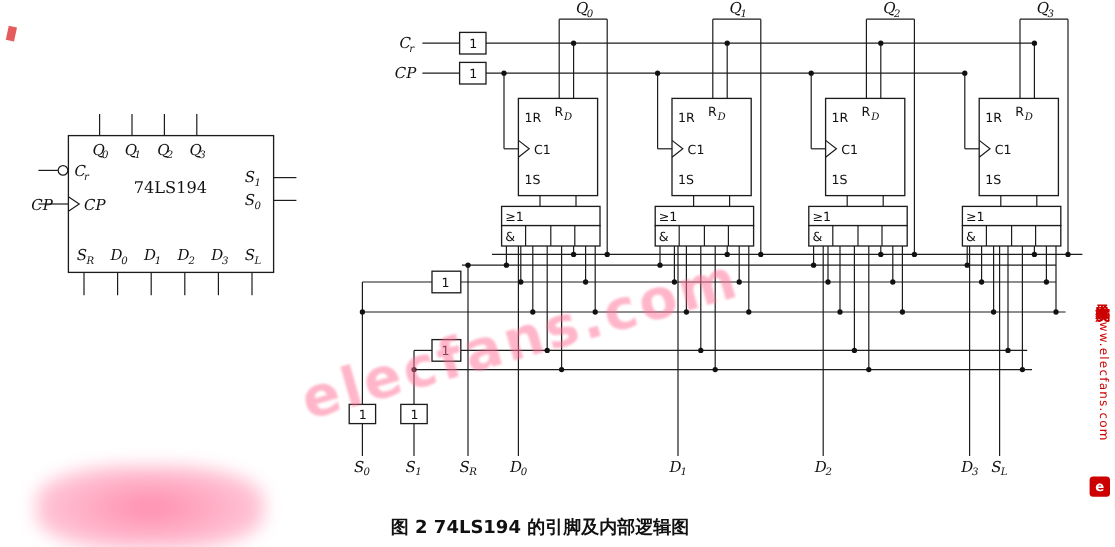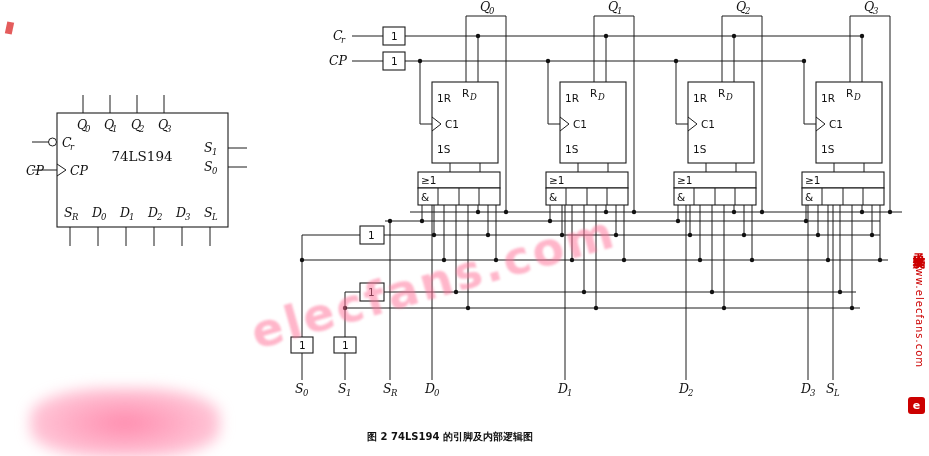--- a/index.html
+++ b/index.html
@@ -9,21 +9,21 @@
   svg line, svg polyline{stroke:#1c1c1c;stroke-width:1;fill:none;}
   svg rect{fill:#ffffff;stroke:#1c1c1c;stroke-width:1.1;}
   svg circle.dot{fill:#111;stroke:none;}
   svg circle.bubble{fill:#fff;stroke:#1c1c1c;stroke-width:1;}
   text{fill:#111;}
   text.sig{font-family:"DejaVu Serif",serif;font-style:italic;font-size:12.5px;}
   text.sub{font-family:"DejaVu Serif",serif;font-style:italic;font-size:8.5px;}
   text.gate{font-family:"DejaVu Sans",sans-serif;font-size:10.5px;font-style:normal;}
   text.name{font-family:"DejaVu Serif",serif;font-size:13.5px;}
   .caption{position:absolute;left:130px;top:430px;width:640px;text-align:center;
-           font-family:"DejaVu Sans",sans-serif;font-weight:bold;font-size:10px;color:#111;}
+           font-family:"DejaVu Sans",sans-serif;font-weight:bold;font-size:15px;color:#111;}
   .watermark{position:absolute;left:245px;top:255px;transform:rotate(-16deg);
              font-family:"DejaVu Sans",sans-serif;font-weight:bold;font-size:46px;
              letter-spacing:3px;color:rgba(255,110,150,0.5);filter:blur(1px);
              white-space:nowrap;pointer-events:none;}
   .blob{position:absolute;left:30px;top:388px;width:190px;height:70px;
         background:radial-gradient(ellipse at center,rgba(255,120,160,0.85),rgba(255,160,190,0.35));
         filter:blur(7px);border-radius:40%;}
   .banner{position:absolute;right:2px;top:243px;height:150px;writing-mode:vertical-rl;
           color:#c00;font-family:"DejaVu Sans",sans-serif;font-weight:bold;font-size:12px;
           letter-spacing:1px;}

